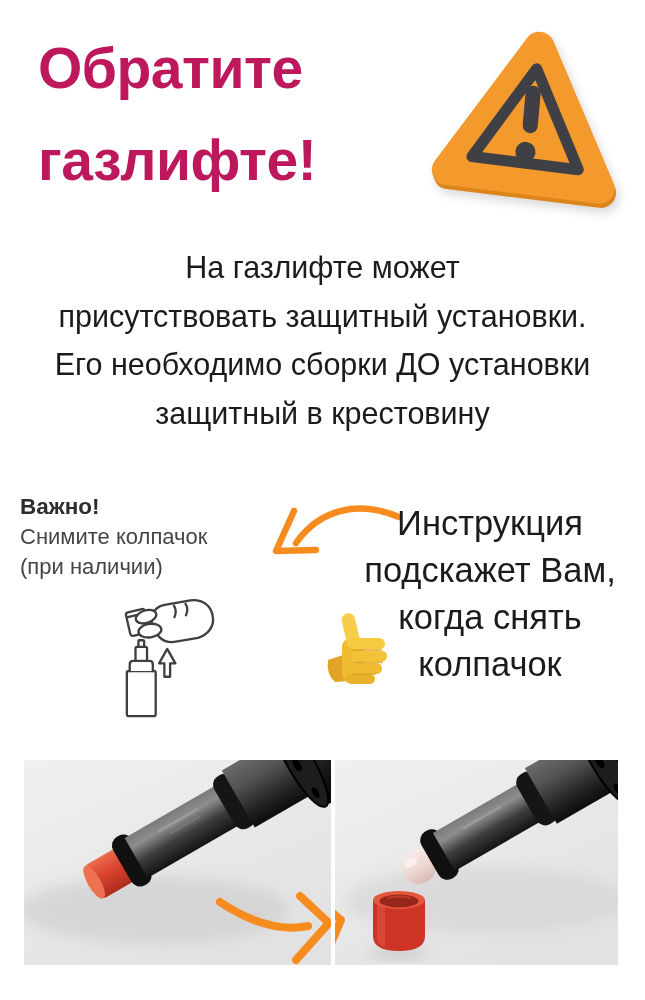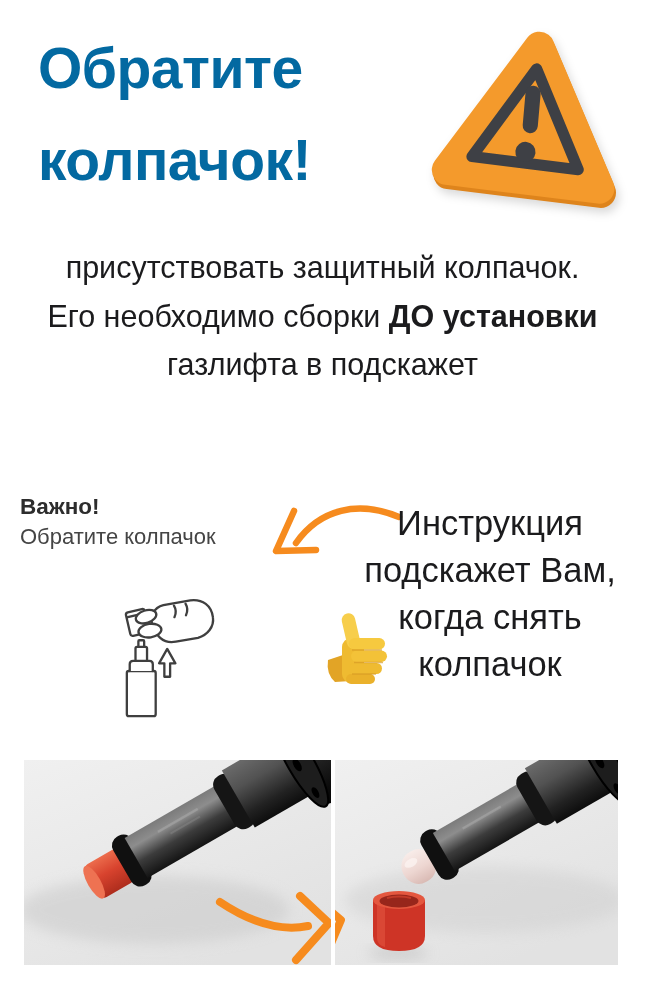--- a/index.html
+++ b/index.html
@@ -4,30 +4,30 @@
 <style>
   html,body{margin:0;padding:0;background:#ffffff;}
   .page{
     position:relative;width:645px;height:1000px;background:#ffffff;
     font-family:"Liberation Sans",sans-serif;color:#1e1e1e;overflow:hidden;
   }
   
   .title{
     position:absolute;left:38px;top:22px;
     font-size:57px;font-weight:bold;line-height:92px;
-    color:#0369a1;letter-spacing:-0.5px;
+    color:#be185d;letter-spacing:-0.5px;
   }
   .warn-tri{position:absolute;left:430px;top:14px;width:202px;height:202px;
     filter:drop-shadow(3px 5px 5px rgba(0,0,0,0.15));}
   
   .notice{
     position:absolute;left:0;top:243px;width:645px;
     text-align:center;font-size:30.5px;line-height:48.5px;color:#1b1b1d;
   }
-  .notice b{font-weight:bold;}
+  .notice b{font-weight:normal;}
   
   .important{
     position:absolute;left:20px;top:492px;width:225px;text-align:left;
   }
   .important .imp-title{font-size:22.5px;font-weight:bold;color:#2d2d2d;line-height:30px;}
   .important .imp-line{font-size:22px;color:#454545;line-height:29.5px;}
   .hand-ill{position:absolute;left:98px;top:596px;width:125px;height:125px;}
   
   .curved-arrow{position:absolute;left:258px;top:497px;width:145px;height:62px;}
   .instruction{
@@ -41,45 +41,47 @@
   .photo-left{left:24px;width:307px;}
   .photo-right{left:335px;width:283px;}
 </style>
 </head>
 <body>
 
 <div class="page">
 
   <div class="title">
     <div>Обратите</div>
-    <div>колпачок!</div>
+    <div>газлифте!</div>
   </div>
 
   <svg class="warn-tri" viewBox="0 0 200 200" aria-hidden="true">
     <g transform="rotate(7 100 100)">
       <polygon points="100,32 176,164 24,164" fill="#DE841C" stroke="#DE841C" stroke-width="30" stroke-linejoin="round" transform="translate(2,4)"></polygon>
       <polygon points="100,32 176,164 24,164" fill="#F49A2C" stroke="#F49A2C" stroke-width="30" stroke-linejoin="round"></polygon>
       <polygon points="100,54 153,148 47,148" fill="none" stroke="#3E4045" stroke-width="11" stroke-linejoin="round"></polygon>
       <rect x="92.5" y="71" width="15" height="47" rx="7.5" fill="#3E4045" transform="rotate(-2 100 95)"></rect>
       <circle cx="99" cy="137" r="10" fill="#3E4045"></circle>
     </g>
   </svg>
 
   <div class="notice">
-    <div>присутствовать защитный колпачок.</div>
+    <div>На газлифте может</div>
+    <div>присутствовать защитный установки.</div>
     <div>
       <span>Его необходимо сборки</span>
       <b>ДО установки</b>
     </div>
-    <div>газлифта в подскажет</div>
+    <div>защитный в крестовину</div>
   </div>
 
   <div class="important">
     <div class="imp-title">Важно!</div>
-    <div class="imp-line">Обратите колпачок</div>
+    <div class="imp-line">Снимите колпачок</div>
+    <div class="imp-line">(при наличии)</div>
   </div>
 
   <svg class="hand-ill" viewBox="0 0 130 130" aria-hidden="true">
     <g fill="#ffffff" stroke="#3f3f3f" stroke-width="2.4" stroke-linecap="round" stroke-linejoin="round">
 
       <rect x="30" y="78" width="30" height="47" rx="2"></rect>
       <path d="M33,78 L33,71 Q33,67.5 36.5,67.5 L53.5,67.5 Q57,67.5 57,71 L57,78"></path>
       <rect x="39" y="53" width="12" height="14.5" rx="1.5"></rect>
       <rect x="42" y="46" width="6" height="7" rx="1"></rect>
 

